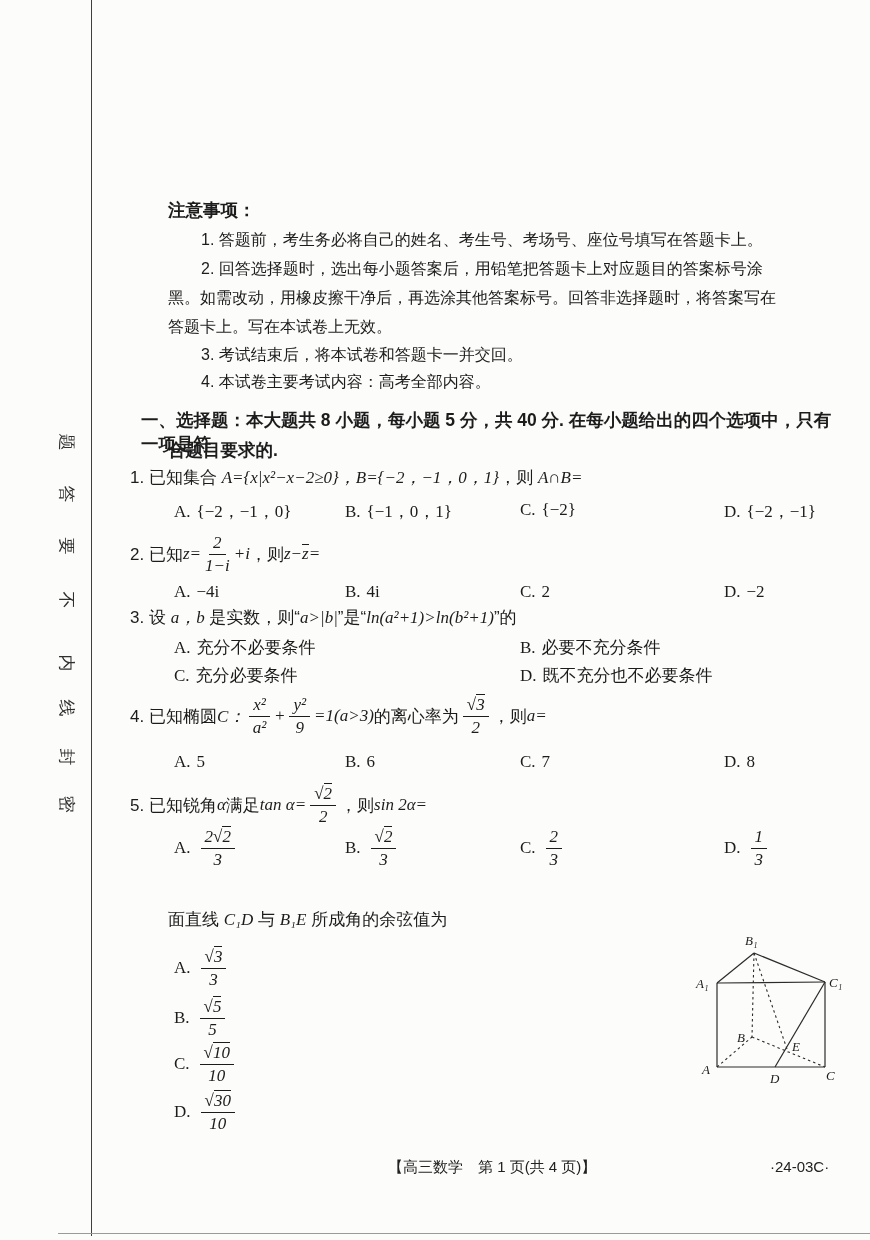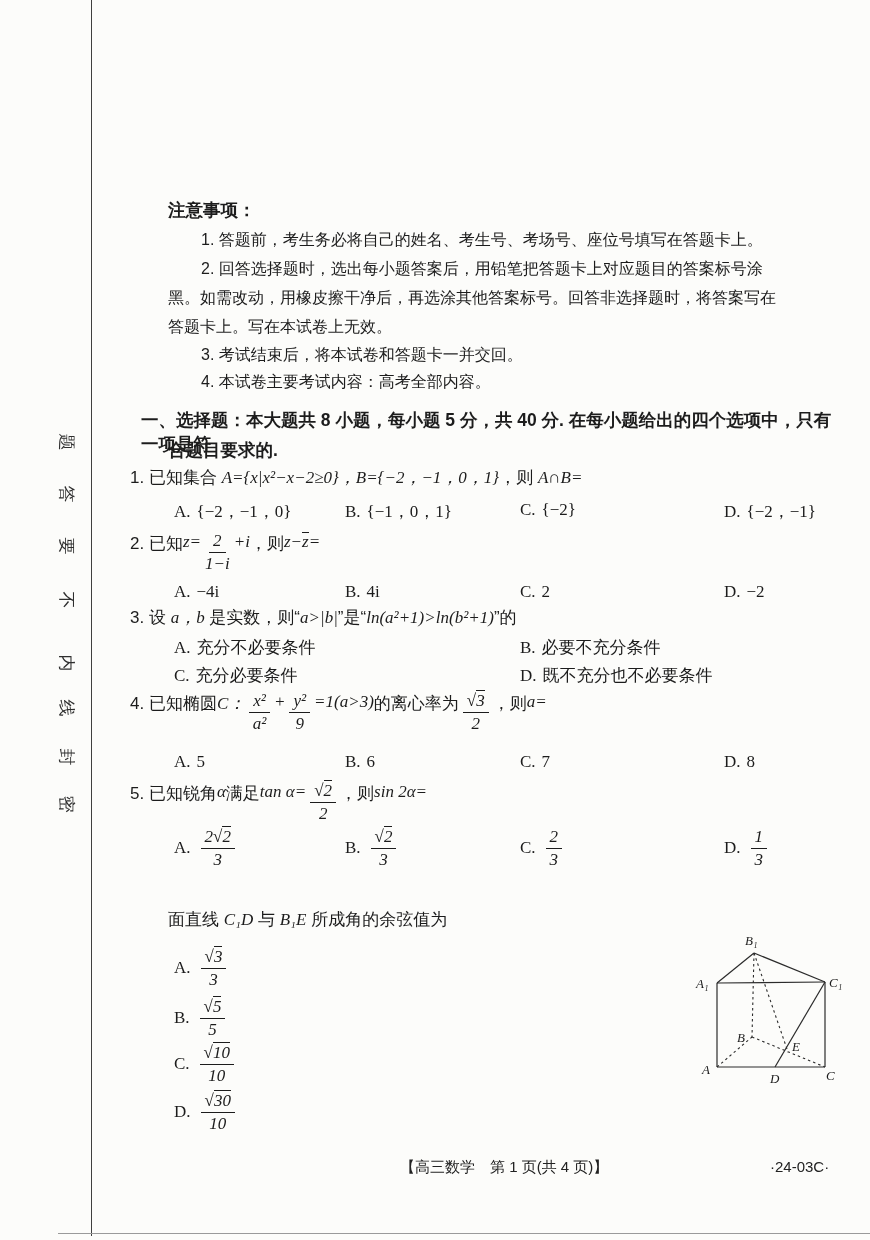--- a/index.html
+++ b/index.html
@@ -17,21 +17,21 @@
   .bottom-line{left:58px;top:1233px;width:812px;height:1px;background:#9a9a9a;}
   
   .content{left:130px;top:0;width:716px;height:1240px;position:absolute;}
   .title{top:94px;left:0;width:716px;text-align:center;font-size:40px;font-weight:700;letter-spacing:3px;}
   .notice-head{top:198px;left:38px;font-weight:700;font-size:17.5px;}
   .nline{left:38px;width:664px;font-size:16px;line-height:22px;}
   .nline.ind{padding-left:33px;}
   .sec{font-weight:700;font-size:17.5px;}
   .mt{font-family:"Liberation Serif",serif;font-style:italic;}
   .stem{left:0;width:716px;}
-  .flexstem{display:flex;}
+  .flexstem{display:flex;align-items:center;}
   .frac{display:inline-flex;flex-direction:column;align-items:center;vertical-align:middle;
     margin:0 4px;font-family:"Liberation Serif",serif;font-style:italic;line-height:1.05;}
   .frac .fn{display:block;padding:0 4px 2px;border-bottom:1px solid #1c1c1c;text-align:center;}
   .frac .fd{display:block;padding-top:2px;text-align:center;}
   .rs{font-style:normal;}
   .rad{border-top:1px solid #1c1c1c;}
   .ovl{display:inline-block;border-top:1px solid #1c1c1c;line-height:1.1;}
   .optrow{left:0;width:716px;height:26px;}
   .opt{position:absolute;top:0;white-space:nowrap;}
   .opt.c1{left:44px;} .opt.c2{left:215px;} .opt.c3{left:390px;} .opt.c4{left:594px;}
@@ -234,16 +234,16 @@
       <text x="6" y="60">A₁</text>
       <text x="139" y="59">C₁</text>
       <text x="47" y="114">B</text>
       <text x="102" y="123">E</text>
       <text x="12" y="146">A</text>
       <text x="80" y="155">D</text>
       <text x="136" y="152">C</text>
     </svg>
   </div>
 
-  <div class="abs footer" style="top:1158px;left:270px">【高三数学　第 1 页(共 4 页)】</div>
+  <div class="abs footer" style="top:1158px;left:258px">【高三数学　第 1 页(共 4 页)】</div>
   <div class="abs footer" style="top:1158px;left:640px">·24-03C·</div>
 
 </div>
 
 </body></html>

